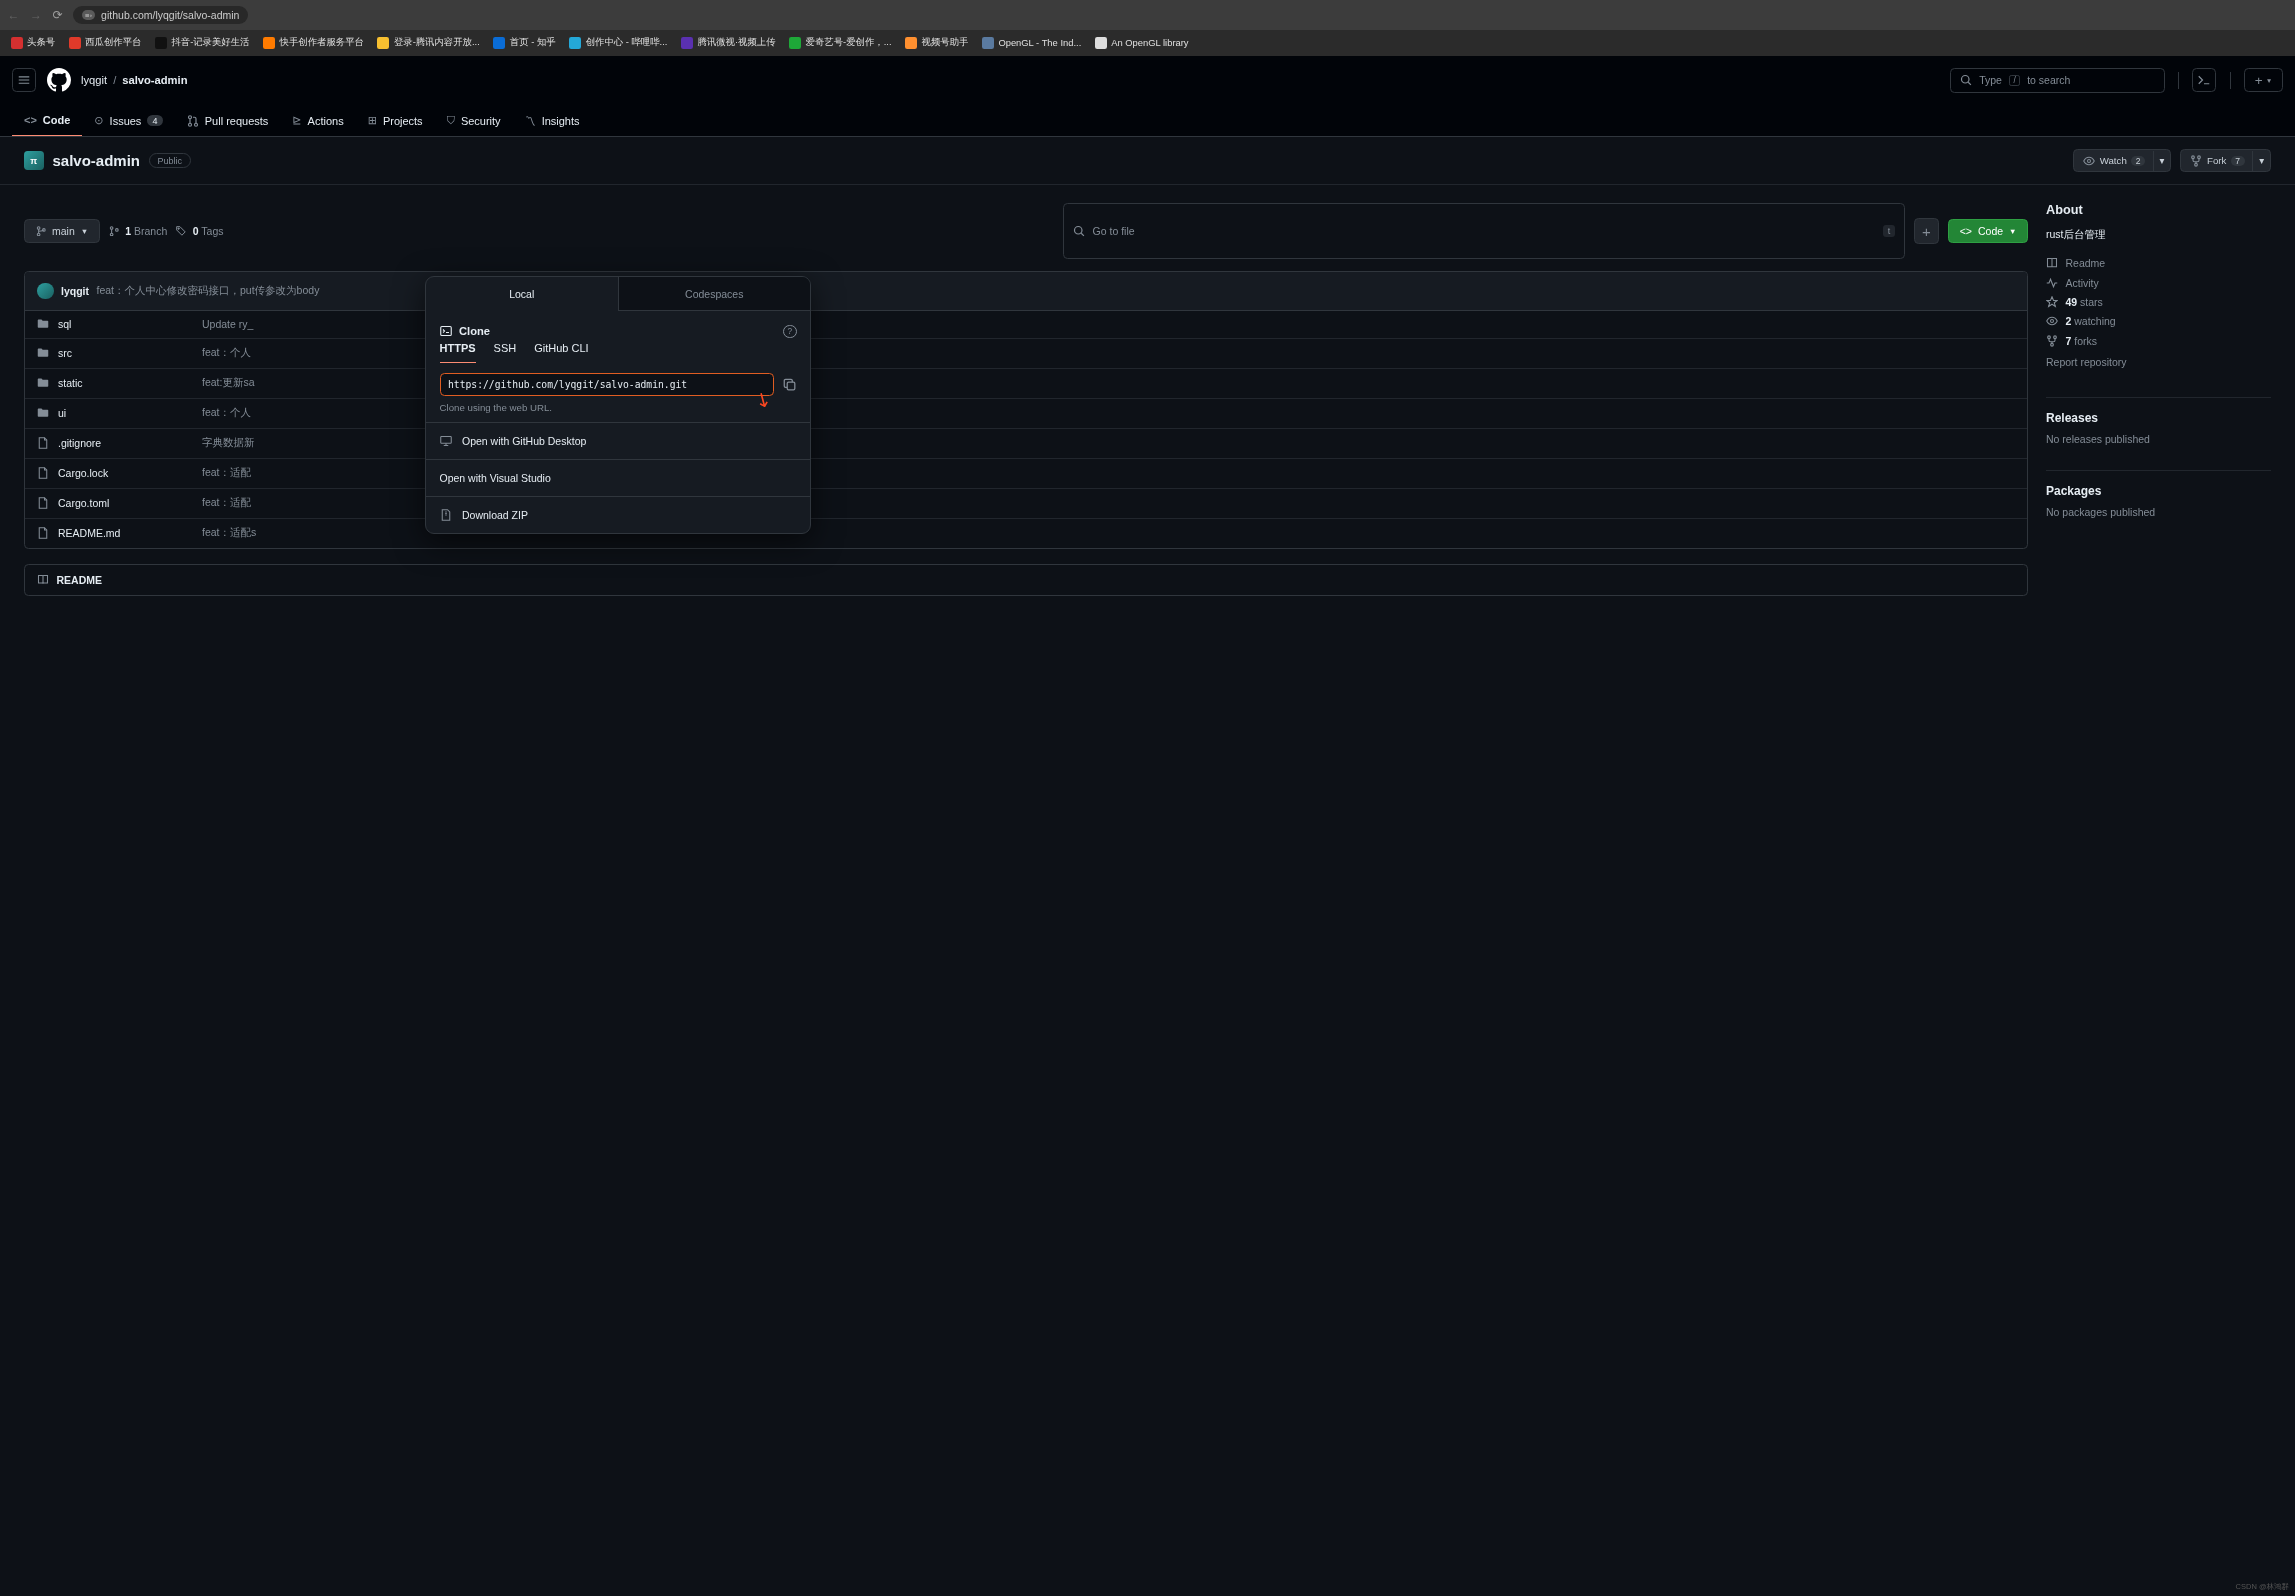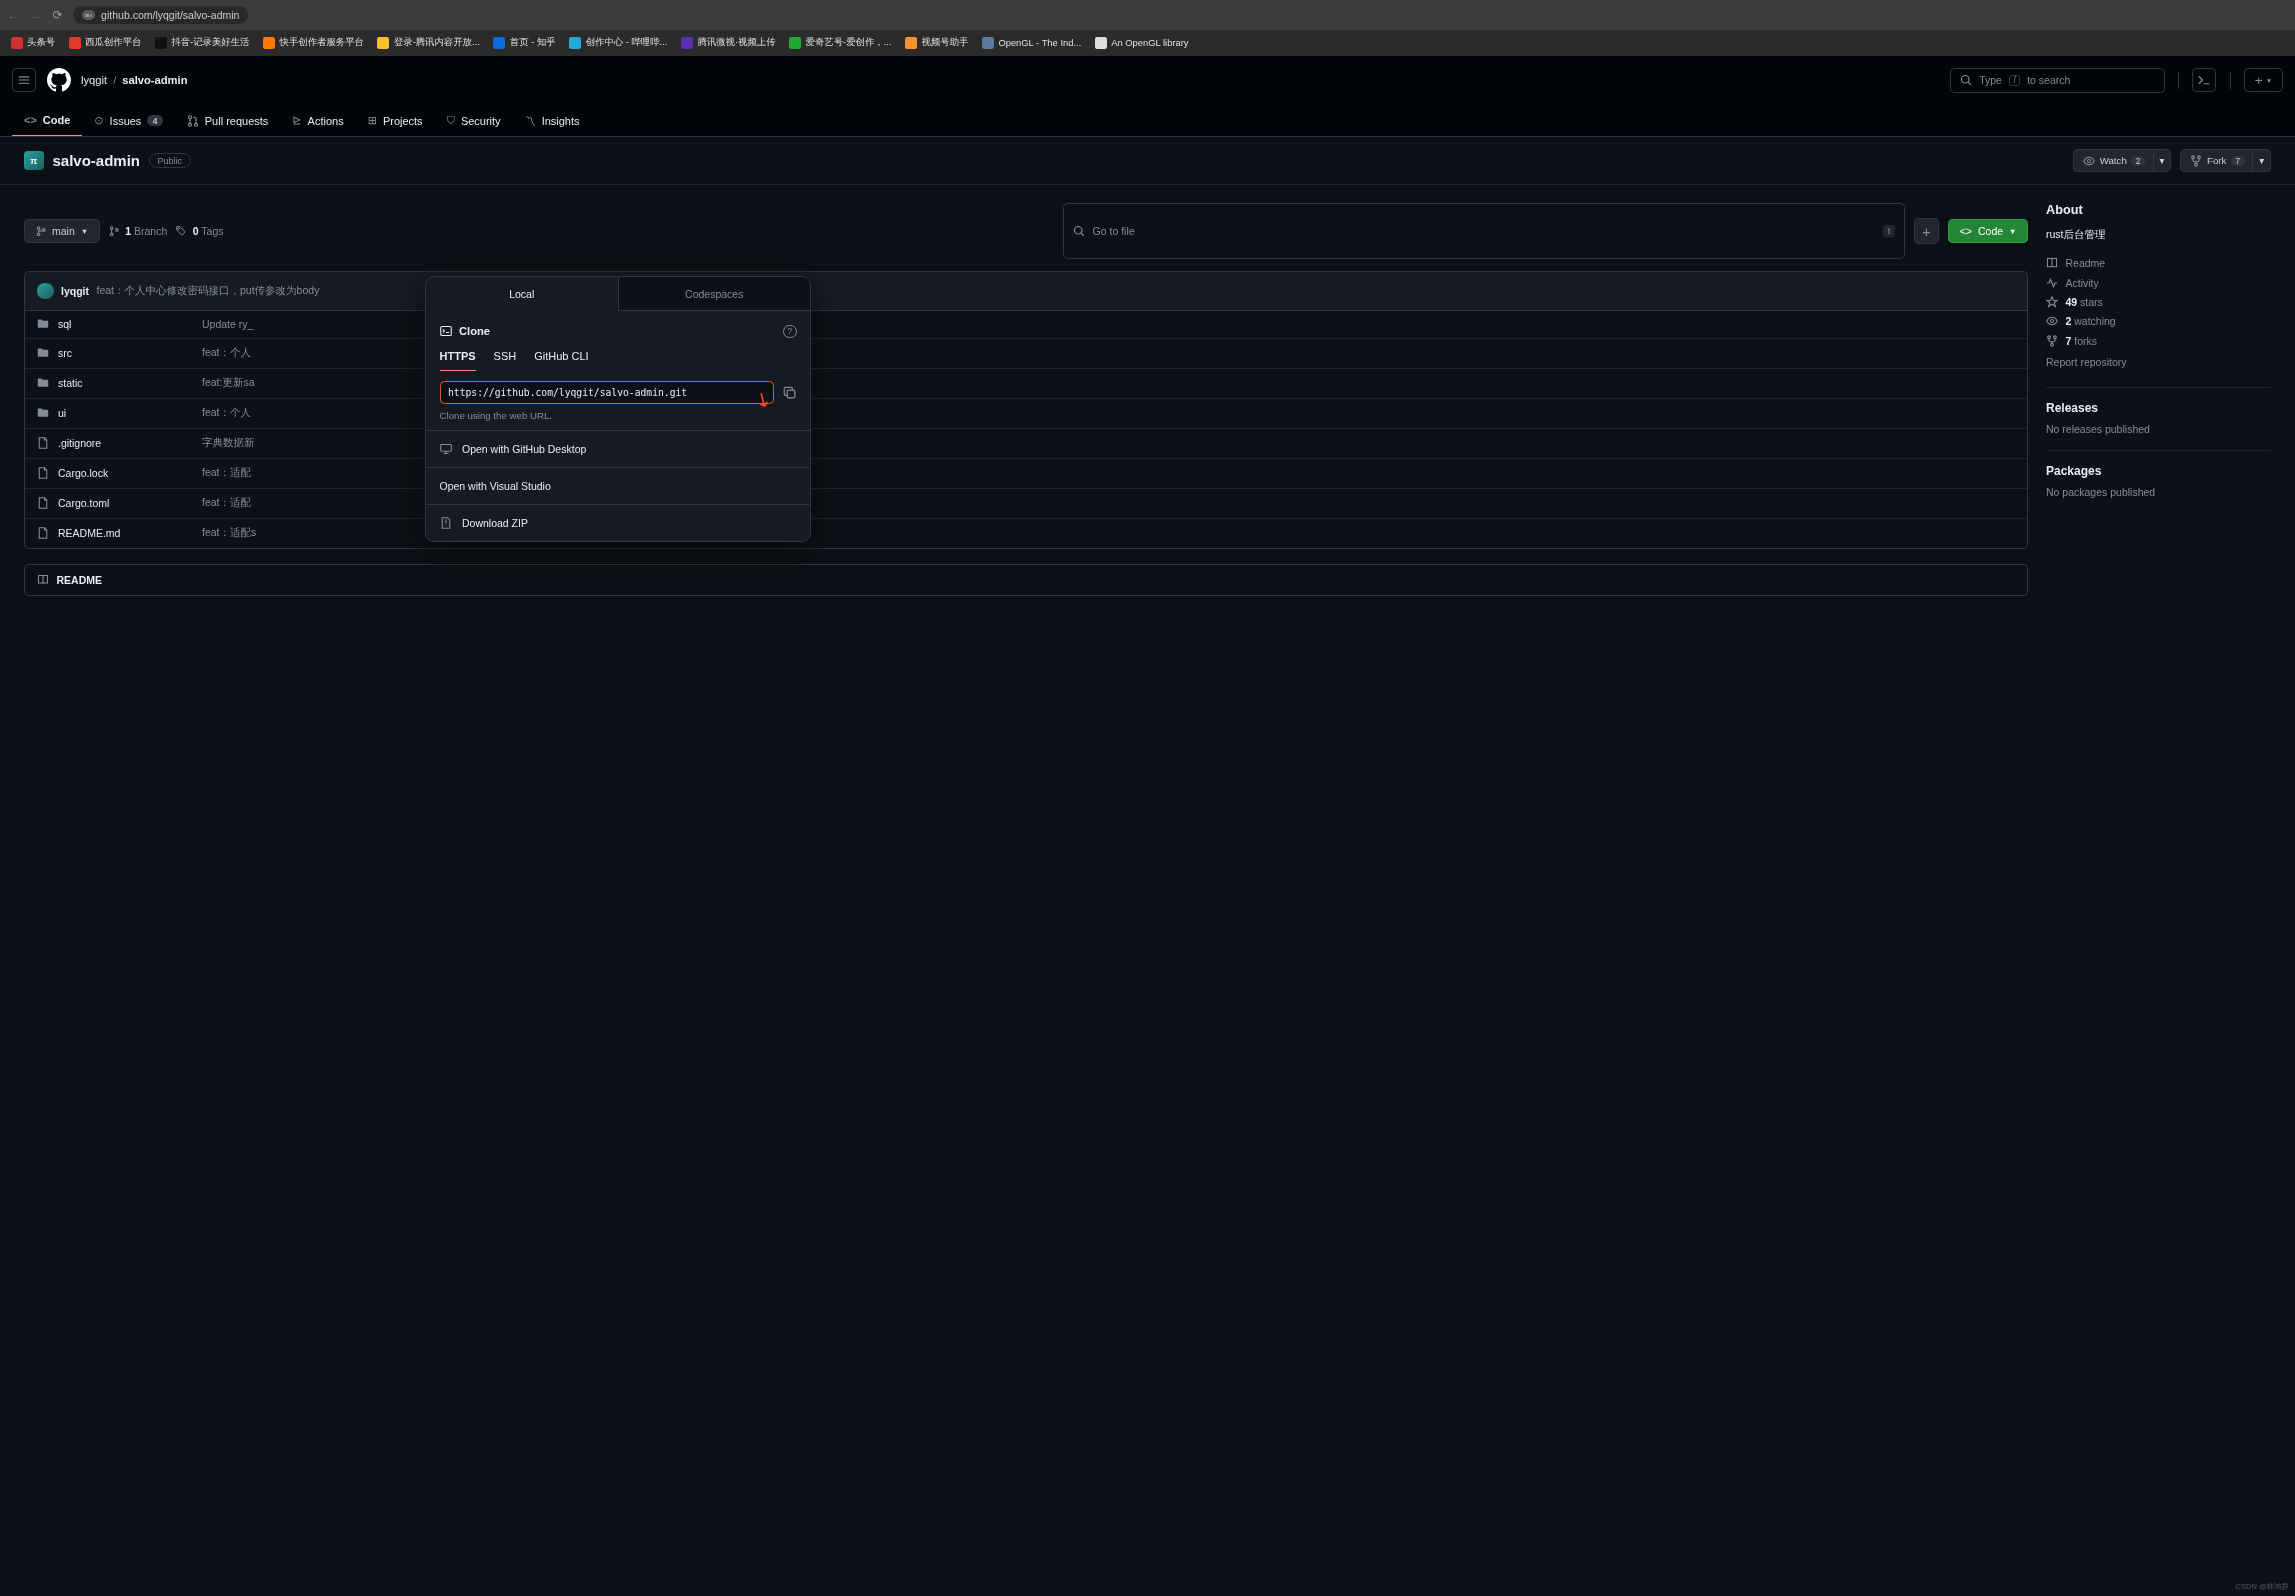--- a/index.html
+++ b/index.html
@@ -73,31 +73,31 @@
 .file-msg { color:#848d97; flex:1; white-space:nowrap; overflow:hidden; text-overflow:ellipsis; }
 
 .readme-box { border:0.7px solid #30363d; border-radius:4.5px; margin-top:15px; padding:9px 12px; display:flex; align-items:center; gap:7.5px; }
 
 
 .col-side { width:225px; }
 .about h2 { font-size:12.7px; font-weight:600; margin-bottom:10.5px; }
 .about .desc { margin-bottom:12px; color:#e6edf3; }
 .side-link { display:flex; align-items:center; gap:7.5px; padding:3.7px 0; color:#848d97; cursor:pointer; }
 .side-link b { color:#e6edf3; }
-.side-sec { border-top:0.7px solid #21262d; margin-top:15px; padding-top:13.5px; }
+.side-sec { border-top:0.7px solid #21262d; margin-top:25px; padding-top:13.5px; }
 .side-sec h3 { font-size:12px; font-weight:600; margin-bottom:7.5px; }
 .side-sec p { color:#848d97; }
 
 
 .popup { position:absolute; left:425px; top:276px; width:386px; background:#161b22; border:0.7px solid #30363d; border-radius:9px; box-shadow:0 7.5px 30px rgba(0,0,0,0.6); overflow:hidden; }
 .popup-tabs { display:flex; }
 .popup-tab { flex:1; text-align:center; padding:10.5px; cursor:pointer; color:#e6edf3; }
 .popup-tab.inact { background:#0d1117; border-bottom:0.7px solid #30363d; border-left:0.7px solid #30363d; border-top-left-radius:0; color:#848d97; }
 .popup-body { padding:13.5px 13.5px 9px; }
-.clone-head { display:flex; align-items:center; gap:7.5px; margin-bottom:12px; }
+.clone-head { display:flex; align-items:center; gap:7.5px; margin-bottom:4px; }
 .clone-head .help { margin-left:auto; width:13.5px; height:13.5px; border:1.1px solid #848d97; border-radius:50%; display:flex; align-items:center; justify-content:center; font-size:8.2px; color:#848d97; }
 .proto-tabs { display:flex; gap:18px; margin-bottom:10.5px; font-size:11px; }
 .proto-tab { padding-bottom:7.5px; cursor:pointer; color:#e6edf3; }
 .proto-tab.active { border-bottom:1.5px solid #fd8c73; font-weight:600; }
 .url-row { display:flex; align-items:center; gap:9px; margin-bottom:6px; }
 .url-box { flex:1; border:1.9px solid #e05d22; border-radius:4.5px; padding:5.2px 7.5px; font-family:ui-monospace,Menlo,monospace; font-size:9.7px; color:#e6edf3; background:#0d1117; }
 .copy-ic { color:#848d97; cursor:pointer; }
 .url-hint { color:#848d97; font-size:9.7px; }
 .popup-item { border-top:0.7px solid #30363d; padding:12px 13.5px; display:flex; align-items:center; gap:10.5px; cursor:pointer; color:#e6edf3; }
 .popup-item .ic { color:#848d97; }

